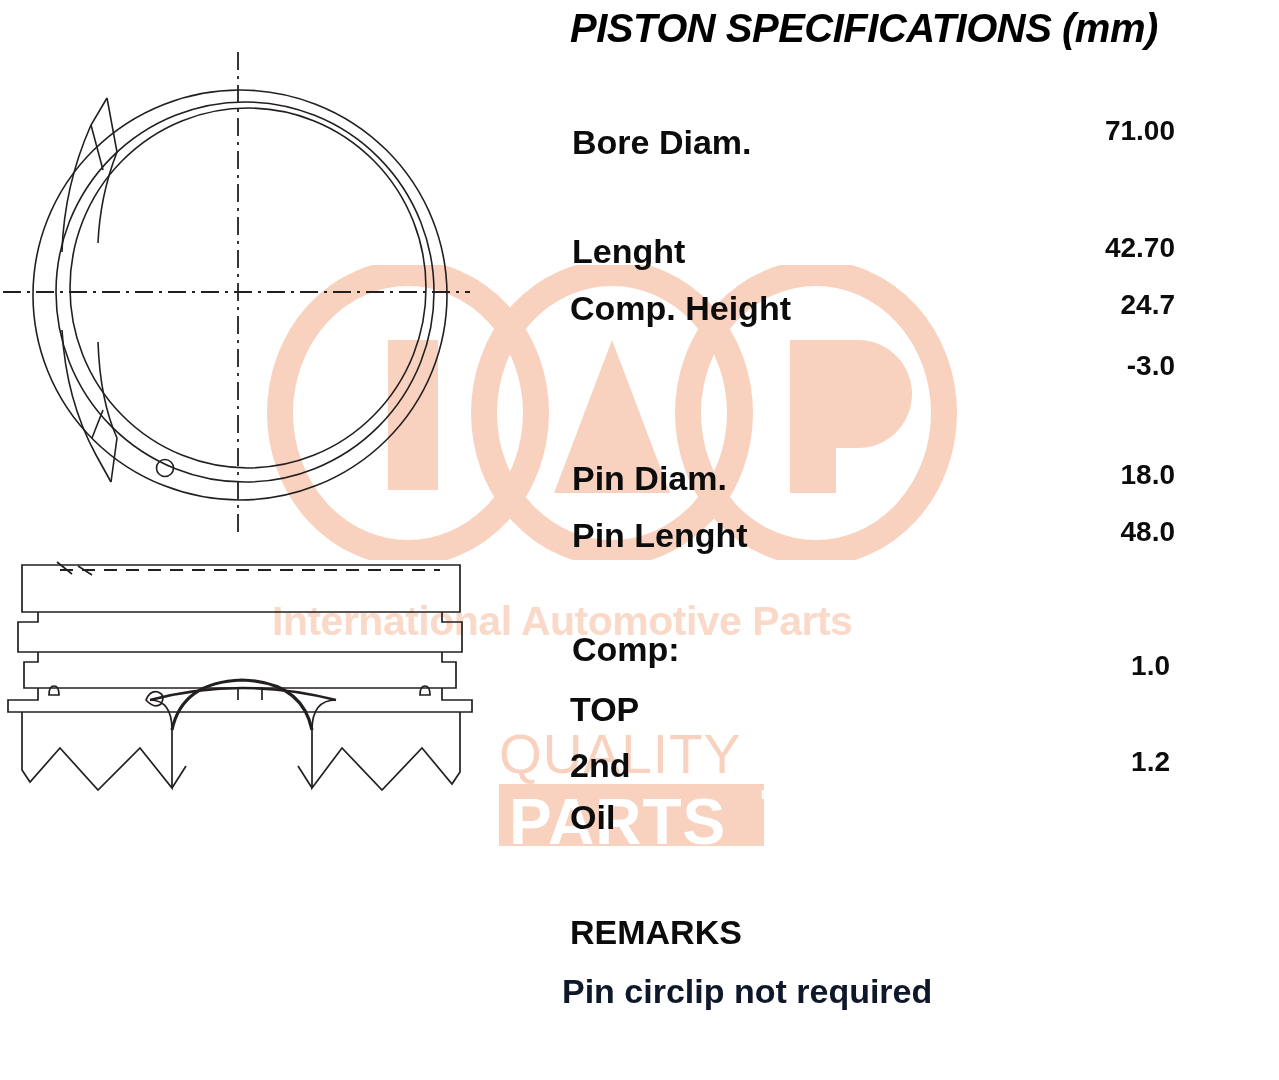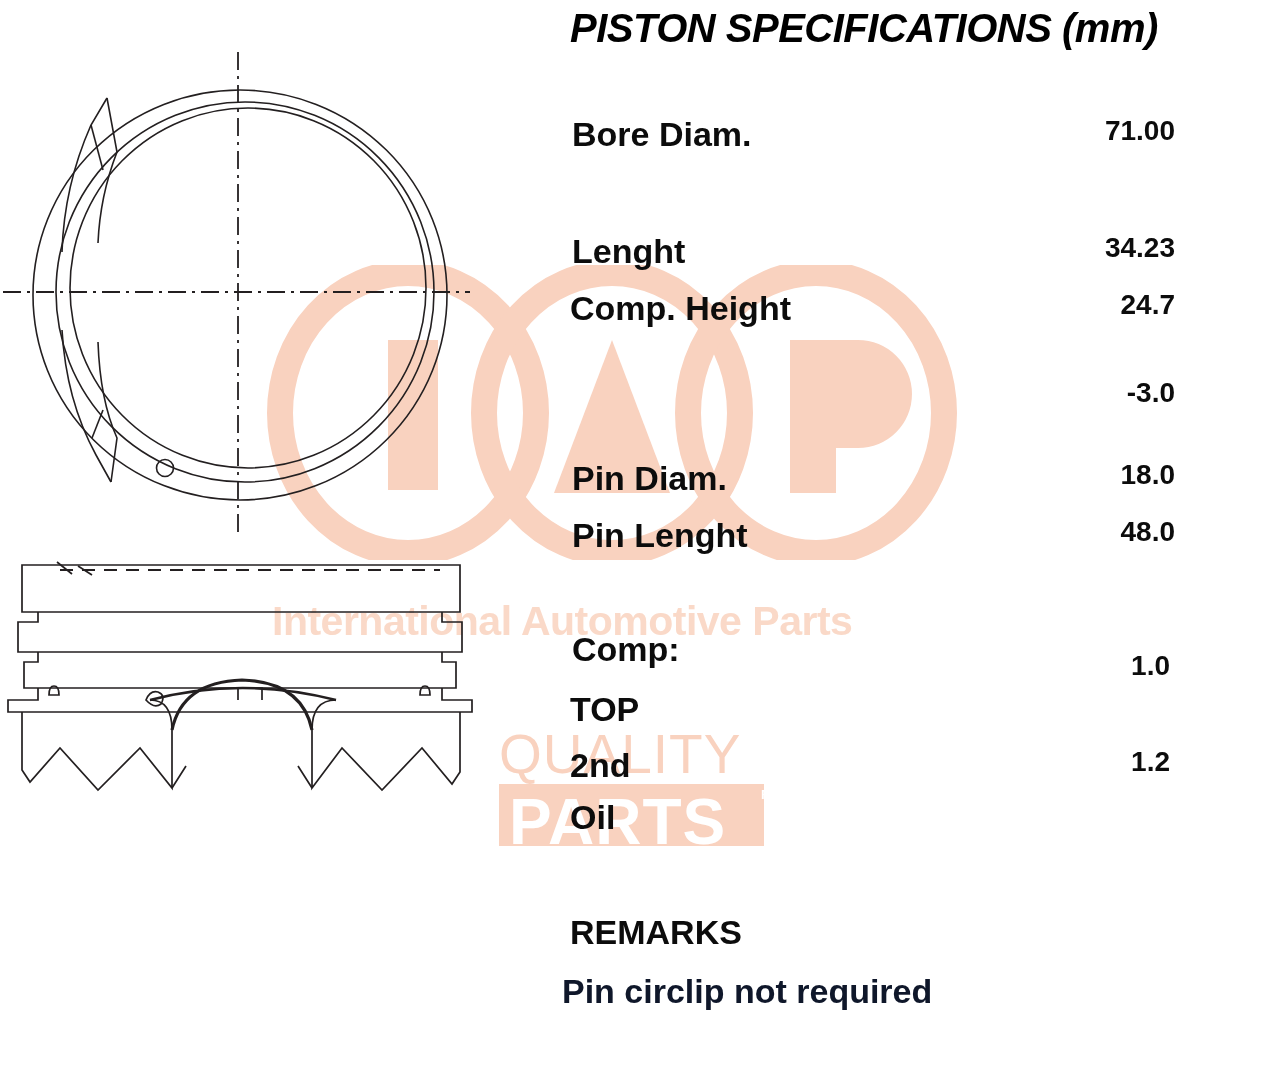--- a/index.html
+++ b/index.html
@@ -224,30 +224,30 @@
 
       <path d="M 146 700 Q 150 690 158 692 Q 166 695 161 704 Q 154 709 146 700 Z"></path>
       <path d="M 238 700 L 238 688 L 262 688 L 262 700"></path>
     </g>
   </svg>
 
   <div id="spec">
 
     <div class="spec-title">PISTON SPECIFICATIONS (mm)</div>
 
-    <div class="row-label" style="left:572px; top:115px;">Bore Diam.</div>
+    <div class="row-label" style="left:572px; top:123px;">Bore Diam.</div>
     <div class="row-value" style="left:935px; top:115px;">71.00</div>
 
     <div class="row-label" style="left:572px; top:232px;">Lenght</div>
-    <div class="row-value" style="left:935px; top:232px;">34.23</div>
+    <div class="row-value" style="left:935px; top:232px;">42.70</div>
 
     <div class="row-label" style="left:570px; top:289px;">Comp. Height</div>
     <div class="row-value" style="left:935px; top:289px;">24.7</div>
 
-    <div class="row-value" style="left:935px; top:350px;margin-top:27px;">-3.0</div>
+    <div class="row-value" style="left:935px; top:350px;">-3.0</div>
 
     <div class="row-label" style="left:572px; top:459px;">Pin Diam.</div>
     <div class="row-value" style="left:935px; top:459px;">18.0</div>
 
     <div class="row-label" style="left:572px; top:516px;">Pin Lenght</div>
     <div class="row-value" style="left:935px; top:516px;">48.0</div>
 
     <div class="row-label" style="left:572px; top:630px;">Comp:</div>
 
     <div class="row-label" style="left:570px; top:690px;">TOP</div>

